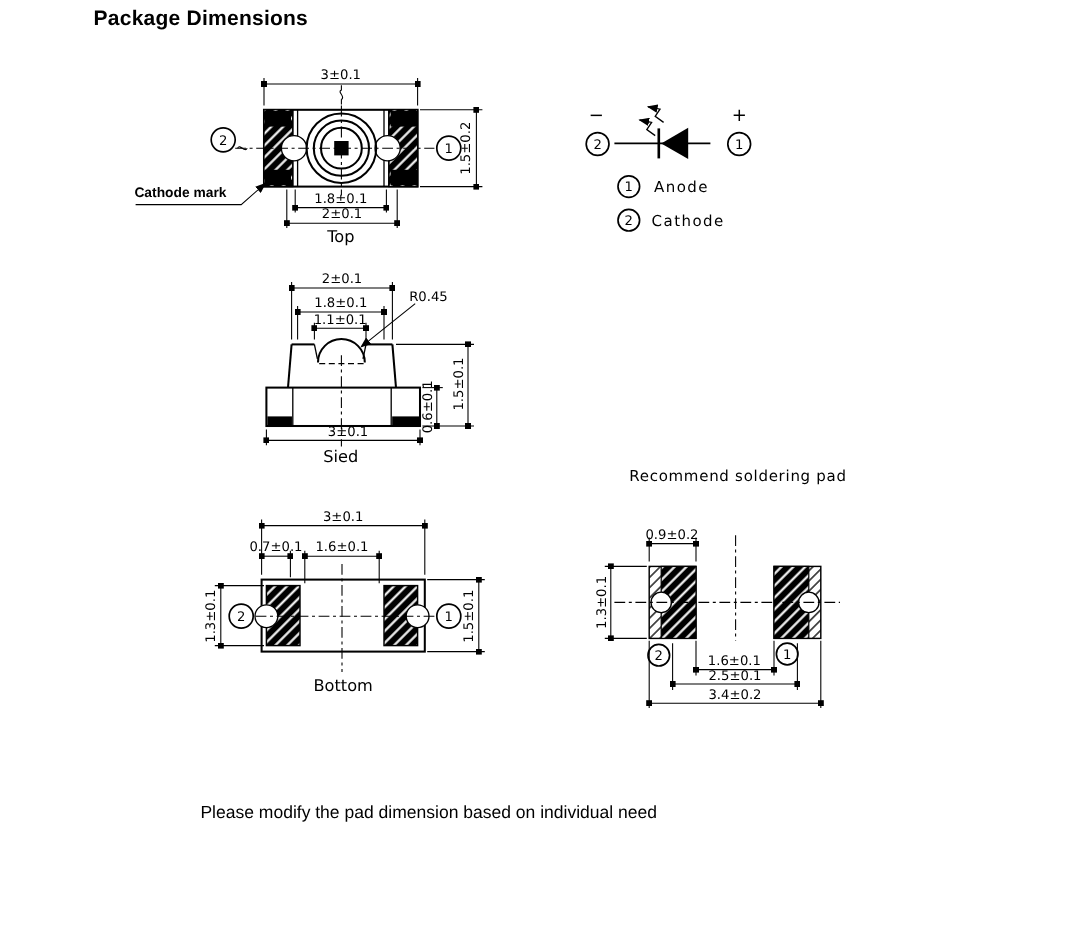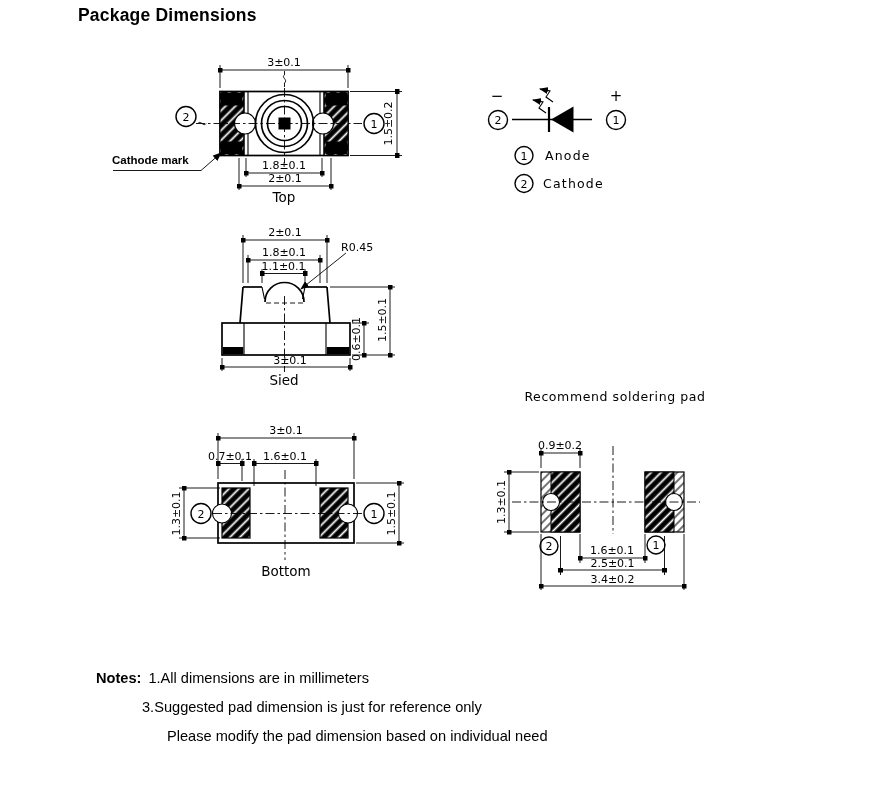--- a/index.html
+++ b/index.html
@@ -243,17 +243,15 @@
       <line class="dim" x1="560.5" y1="570" x2="664.5" y2="570" marker-start="url(#sq)" marker-end="url(#sq)"></line>
       <text class="dt ctr" x="612.5" y="566.5">2.5±0.1</text>
       <line class="ext" x1="541" y1="534" x2="541" y2="590"></line>
       <line class="ext" x1="684" y1="534" x2="684" y2="590"></line>
       <line class="dim" x1="541" y1="586" x2="684" y2="586" marker-start="url(#sq)" marker-end="url(#sq)"></line>
       <text class="dt ctr" x="612.5" y="582.5">3.4±0.2</text>
     </g>
   </svg>
 
   <div id="notes">
-    <div class="nline"><span class="nb">Notes:</span><span>1.All dimensions are in millimeters</span></div>
-    <div class="nline ind1">3.Suggested pad dimension is just for reference only</div>
     <div class="nline ind2">Please modify the pad dimension based on individual need</div>
   </div>
 </div>
 
 </body></html>

